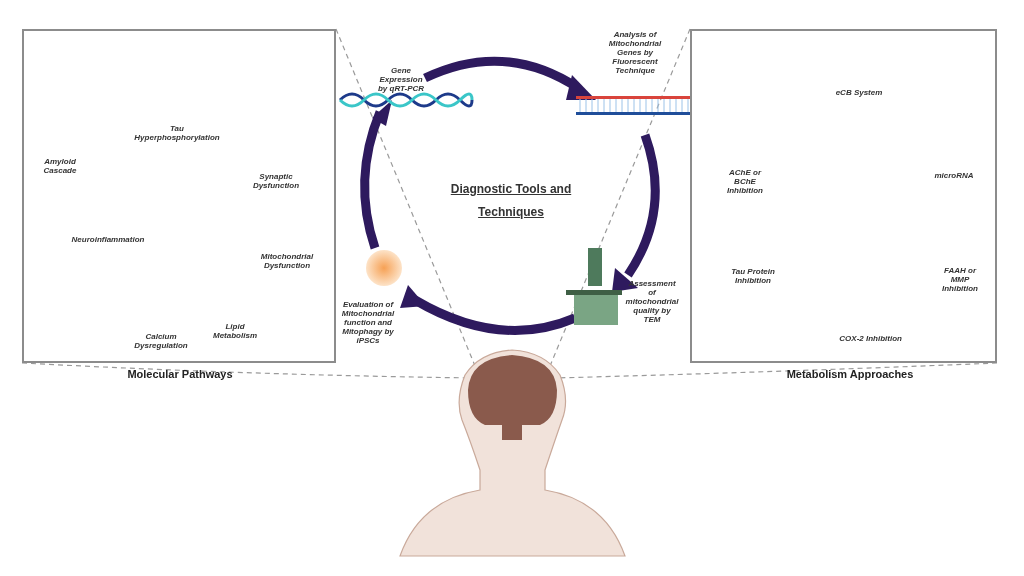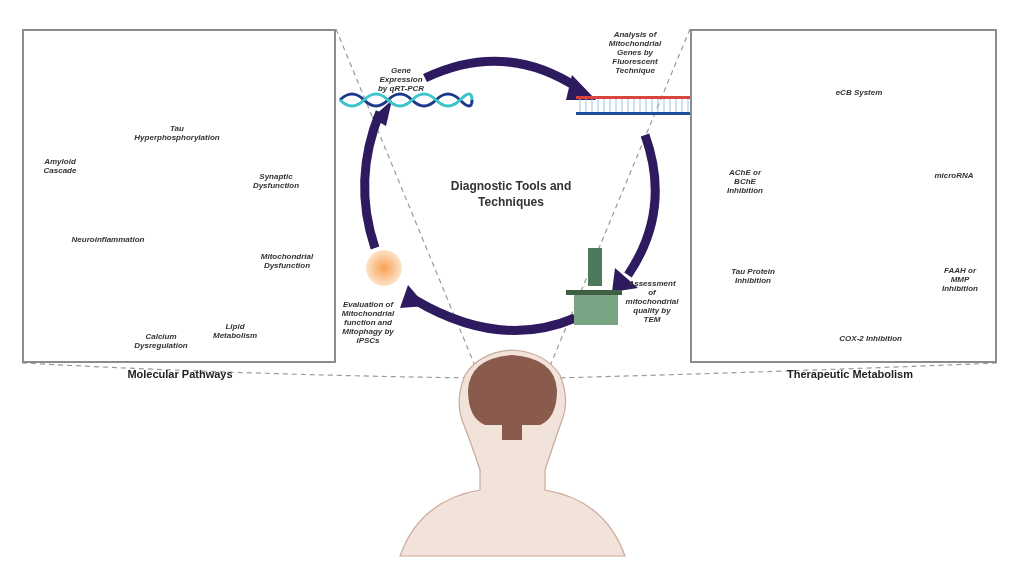--- a/index.html
+++ b/index.html
@@ -3,21 +3,21 @@
 <meta charset="utf-8">
 <style>
   html, body { margin:0; padding:0; background:#ffffff; }
   body { width:1024px; height:576px; position:relative; overflow:hidden;
          font-family:"Liberation Sans", sans-serif; color:#222; }
   .panel { position:absolute; border:2px solid #8c8c8c; background:#fff; box-sizing:border-box; }
   #left-panel { left:22px; top:29px; width:314px; height:334px; }
   #right-panel { left:690px; top:29px; width:307px; height:334px; }
   .panel-title { position:absolute; font-size:11px; font-weight:bold; color:#222; text-align:center; }
   .lbl { position:absolute; font-size:8px; line-height:9px; font-weight:bold; color:#333; text-align:center; white-space:pre-line;font-style:italic; }
-  .center-title { position:absolute; left:426px; top:178px; width:170px; font-size:12px; line-height:16px; font-weight:bold; color:#333; text-align:center; white-space:pre-line; }
+  .center-title { position:absolute; left:426px; top:178px; width:170px; font-size:12px; line-height:23px; font-weight:bold; color:#333; text-align:center; white-space:pre-line;text-decoration:underline; }
   svg.overlay { position:absolute; left:0; top:0; }
 </style>
 </head>
 <body>
 
 <svg class="overlay" width="1024" height="576" viewBox="0 0 1024 576">
   <defs>
     <marker id="ah" markerWidth="6" markerHeight="6" refX="4" refY="3" orient="auto">
       <path d="M0,0 L6,3 L0,6 z" fill="#222"></path>
     </marker>
@@ -200,21 +200,21 @@
   <g>
     <path d="M400,556 Q420,500 480,490 L480,470 Q470,440 462,420 Q455,400 465,375 Q480,352 512,350 Q545,352 560,375 Q570,400 562,420 Q555,440 545,470 L545,490 Q605,500 625,556 z" fill="#f1e2da" stroke="#c9a99a" stroke-width="1.2"></path>
     <path d="M468,390 Q470,358 512,355 Q555,358 557,390 Q557,418 540,425 L522,425 L522,440 L502,440 L502,425 L485,425 Q468,418 468,390 z" fill="#8a5a4c"></path>
   </g>
 </svg>
 
 <div id="left-panel" class="panel"></div>
 <div id="right-panel" class="panel"></div>
 
 <div class="panel-title" style="left:70px; top:368px; width:220px;">Molecular Pathways</div>
-<div class="panel-title" style="left:740px; top:368px; width:220px;">Therapeutic Metabolism</div>
+<div class="panel-title" style="left:740px; top:368px; width:220px;">Metabolism Approaches</div>
 
 <div class="lbl" style="left:112px; top:76px; width:130px;margin-top:48px;">Tau
 Hyperphosphorylation</div>
 <div class="lbl" style="left:28px; top:157px; width:64px;">Amyloid
 Cascade</div>
 <div class="lbl" style="left:240px; top:172px; width:72px;">Synaptic
 Dysfunction</div>
 <div class="lbl" style="left:24px; top:235px; width:80px;padding-left:44px;">Neuroinflammation</div>
 <div class="lbl" style="left:250px; top:252px; width:74px;">Mitochondrial
 Dysfunction</div>

